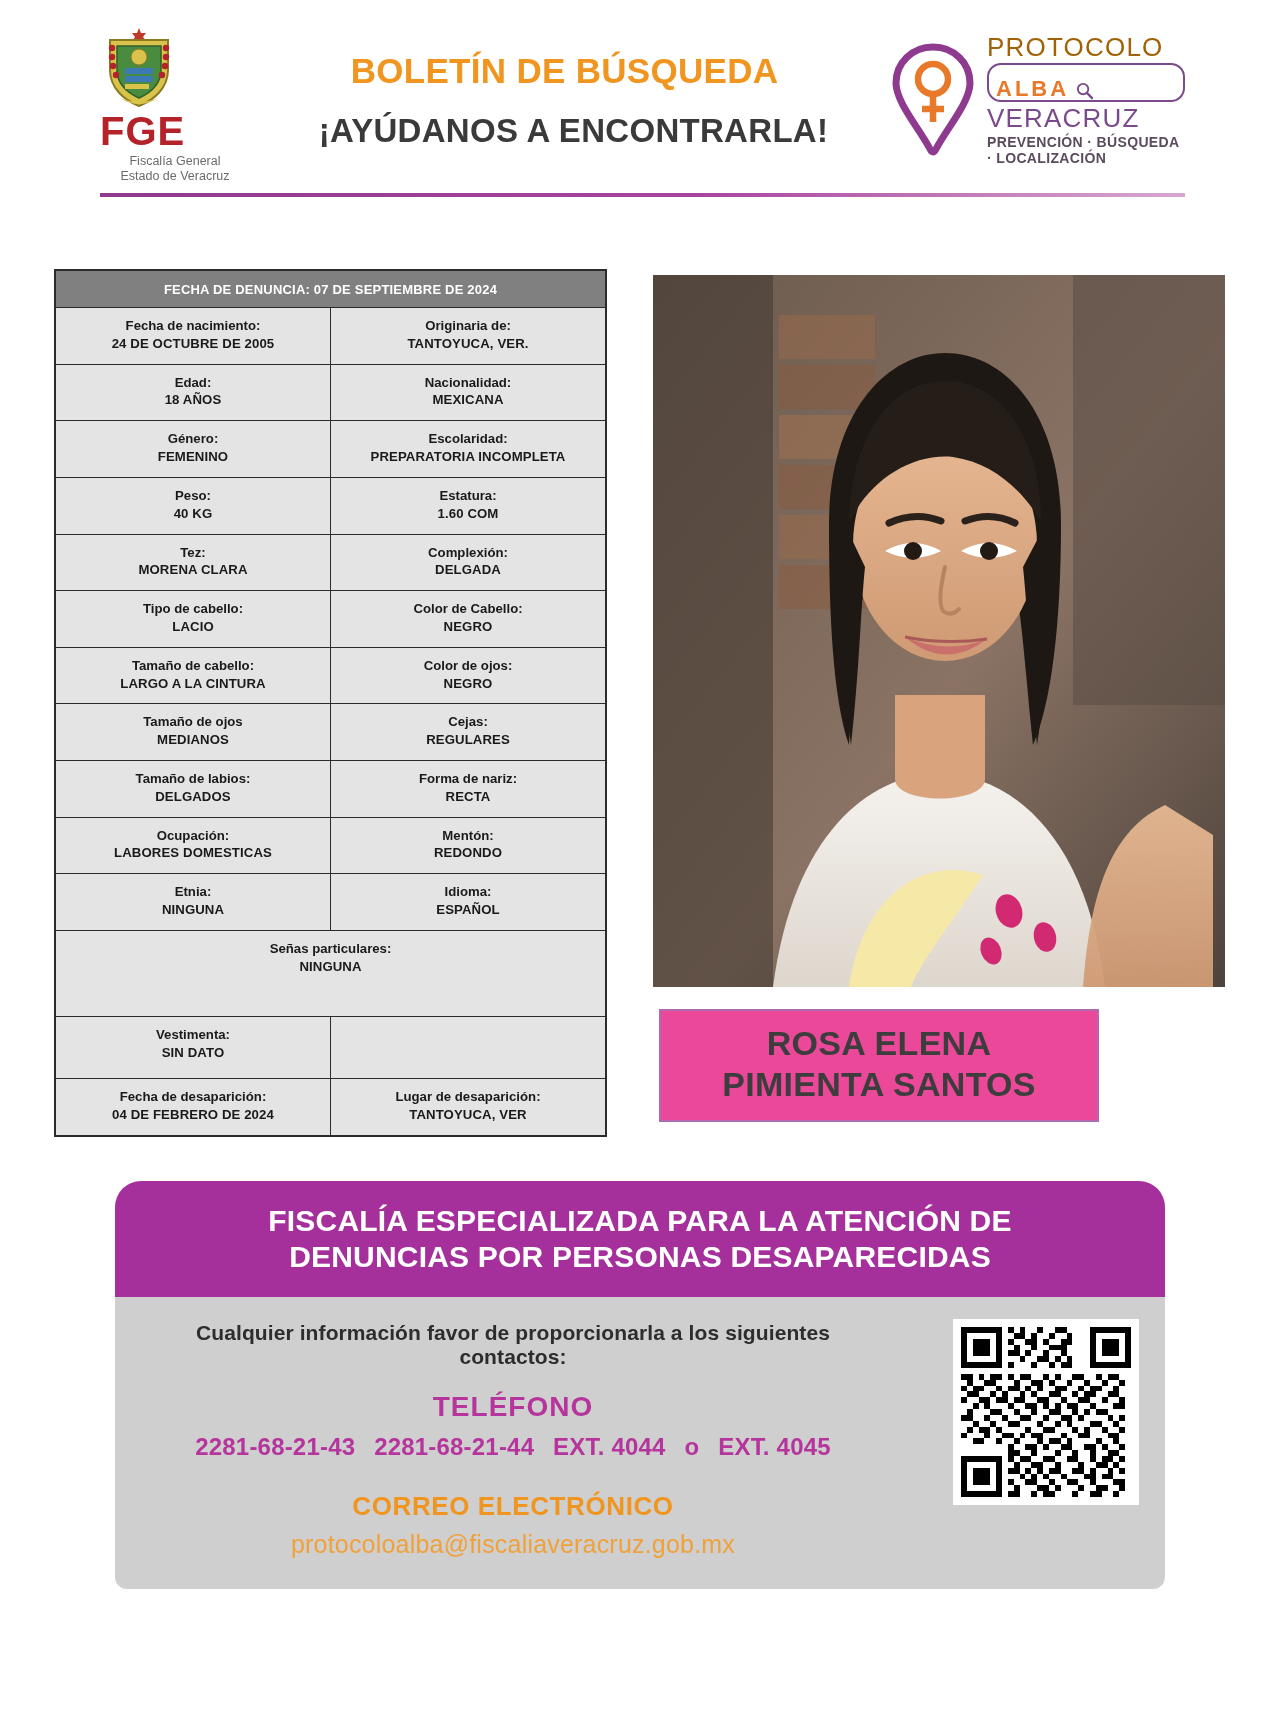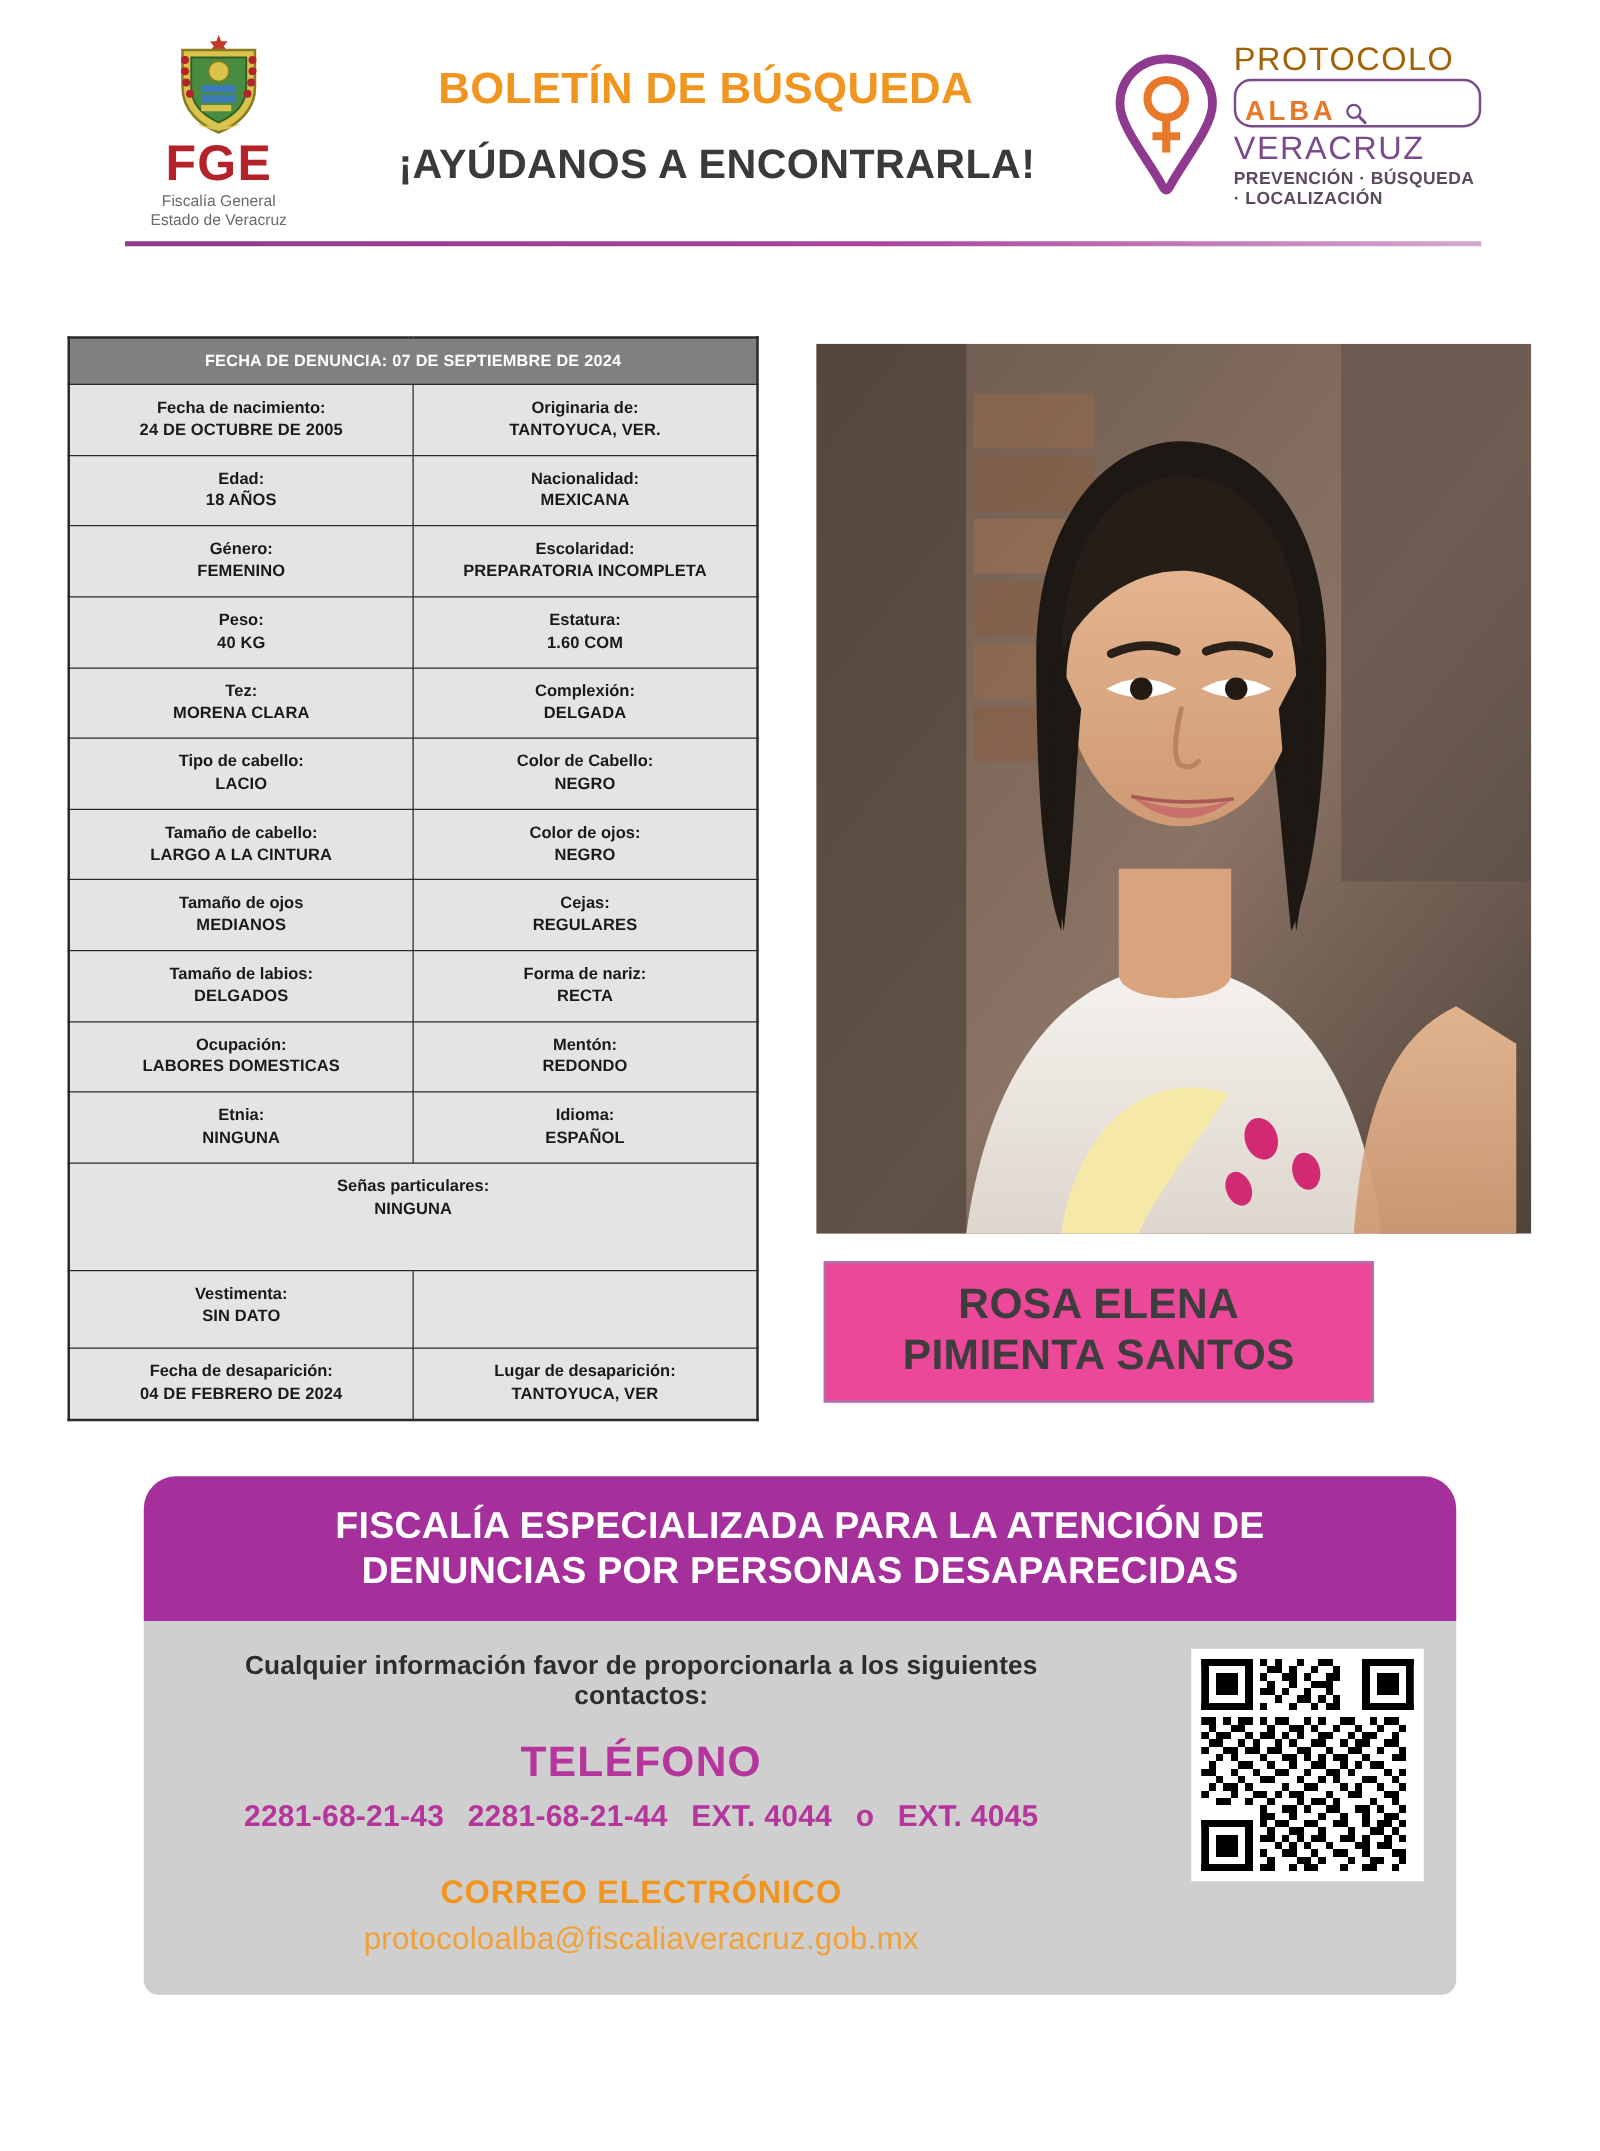--- a/index.html
+++ b/index.html
@@ -25,21 +25,20 @@
     display: flex;
     align-items: center;
     justify-content: space-between;
     padding: 22px 95px 0 100px;
     height: 185px;
   }
 
   .fge-block {
     display: flex;
     flex-direction: column;
-    align-items: center;
     width: 150px;
     flex: none;
   }
   .fge-crest { width: 78px; height: 86px; display:block; }
   .fge-word {
     font-size: 40px;
     font-weight: bold;
     color: #b4232a;
     letter-spacing: 1px;
     line-height: 1;
@@ -241,21 +240,21 @@
     text-align: center;
     font-size: 21px;
     font-weight: bold;
     color: #2d2d2d;
     letter-spacing: 0.1px;
   }
   .contact-inner { width: 740px; }
   .label-tel {
     text-align: center;
     color: #b5359c;
-    font-size: 34px;
+    font-size: 28px;
     font-weight: bold;
     margin-top: 22px;
     letter-spacing: 1px;
   }
   .phones {
     text-align: center;
     color: #b5359c;
     font-size: 24px;
     font-weight: bold;
     margin-top: 10px;

